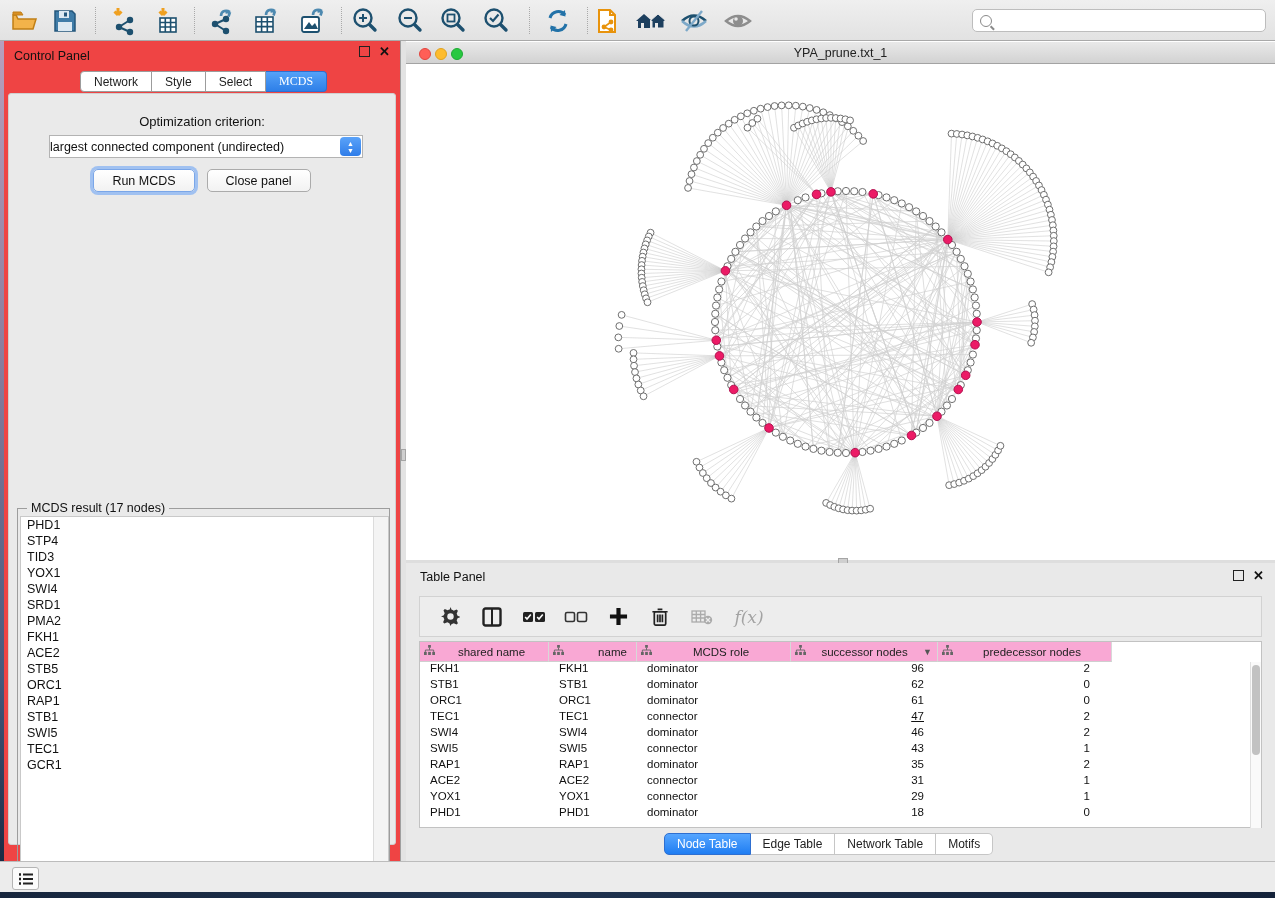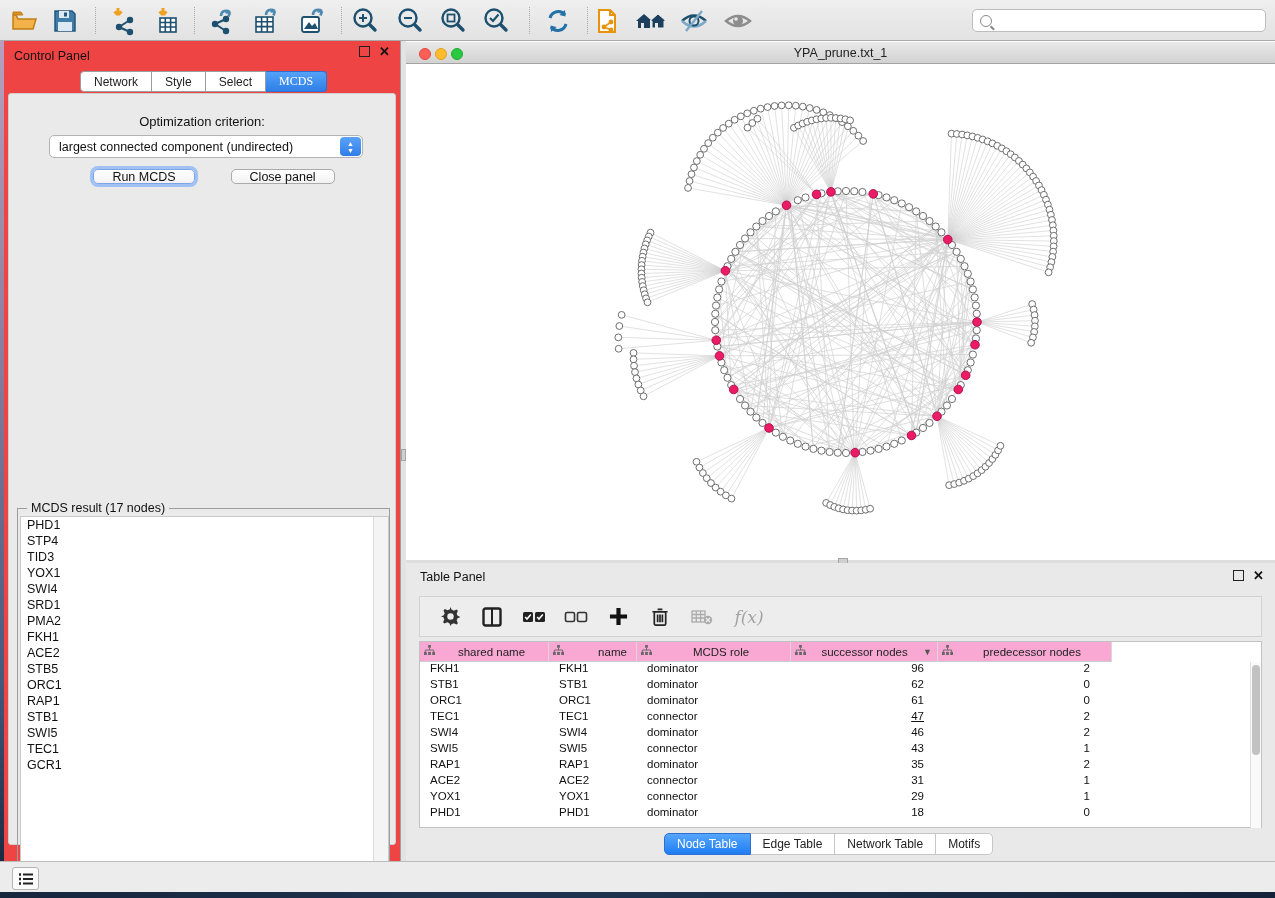--- a/index.html
+++ b/index.html
@@ -29,27 +29,27 @@
   .ctabs { position:absolute; left:76px; top:30px; height:21px; display:flex; }
   .ctab { height:21px; padding:0 13px; font-size:12px; color:#222; background:#fff; border:1px solid #9c9c9c;
     border-left:none; display:flex; align-items:center; }
   .ctab:first-child { border-left:1px solid #9c9c9c; border-radius:4px 0 0 4px; }
   .ctab:last-child { border-radius:0 4px 4px 0;font-family:Liberation Serif, serif; }
   .ctab.active { background:linear-gradient(#55a2f8,#2e7fe8); color:#fff; border-color:#2e6fd0; }
   .cp-content { position:absolute; left:4px; top:52px; width:388px; height:752px;
     background:#eaeaea; border:1px solid #d0d0d0; border-radius:3px; }
   .opt-label { position:absolute; left:0; top:20px; width:100%; text-align:center; font-size:13px; color:#111; }
   .combo { position:absolute; left:40px; top:41px; width:314px; height:23px; background:#fff; border:1px solid #b3b3b3;
-    border-radius:5px; display:flex; align-items:center; font-size:12.5px; color:#111; padding-left:9px; }
+    border-radius:0; display:flex; align-items:center; font-size:12.5px; color:#111; }
   .combo .stepper { position:absolute; right:1px; top:1px; width:21px; height:19px; border-radius:4px;
     background:linear-gradient(#5ba3f9,#2f7de9); display:flex; flex-direction:column; align-items:center; justify-content:center; color:#fff; }
   .combo .stepper span { font-size:7px; line-height:7px; }
   .btnrow { position:absolute; left:0; top:75px; width:100%; display:flex; justify-content:center; gap:12px; }
-  .pbtn { height:15px; padding:0 18px; background:linear-gradient(#ffffff,#f2f2f2); border:1px solid #ababab;
-    border-radius:5px; font-size:12.5px; color:#111; display:flex; align-items:center;margin-left:24px; }
+  .pbtn { height:23px; padding:0 18px; background:linear-gradient(#ffffff,#f2f2f2); border:1px solid #ababab;
+    border-radius:5px; font-size:12.5px; color:#111; display:flex; align-items:center; }
   .pbtn.focus { box-shadow:0 0 0 3px rgba(110,165,245,.6); border-color:#7aa6e8; }
   .groupbox { position:absolute; left:8px; top:414px; width:373px; height:372px; border:1px solid #9d9d9d; }
   .groupbox .gtitle { position:absolute; left:9px; top:-8px; background:#eaeaea; padding:0 4px; font-size:12.5px; color:#111; }
   .mcds-list { position:absolute; left:2px; top:7px; width:369px; height:363px; background:#fff; border:1px solid #c9c9c9; overflow:hidden; }
   .mcds-list .row { font-size:12.5px; color:#111; line-height:16px; padding-left:6px; }
   .vscroll-track { position:absolute; right:0; top:0; width:15px; height:100%; background:#f4f4f4; border-left:1px solid #dcdcdc; }
 
   
   .vsplit { position:absolute; left:400px; top:41px; width:6px; height:820px; background:#e3e3e3; border-left:1px solid #9f9f9f; }
   .vsplit .grip { position:absolute; left:0px; top:408px; width:5px; height:12px; background:#cfcfcf; border:1px solid #a5a5a5; }

